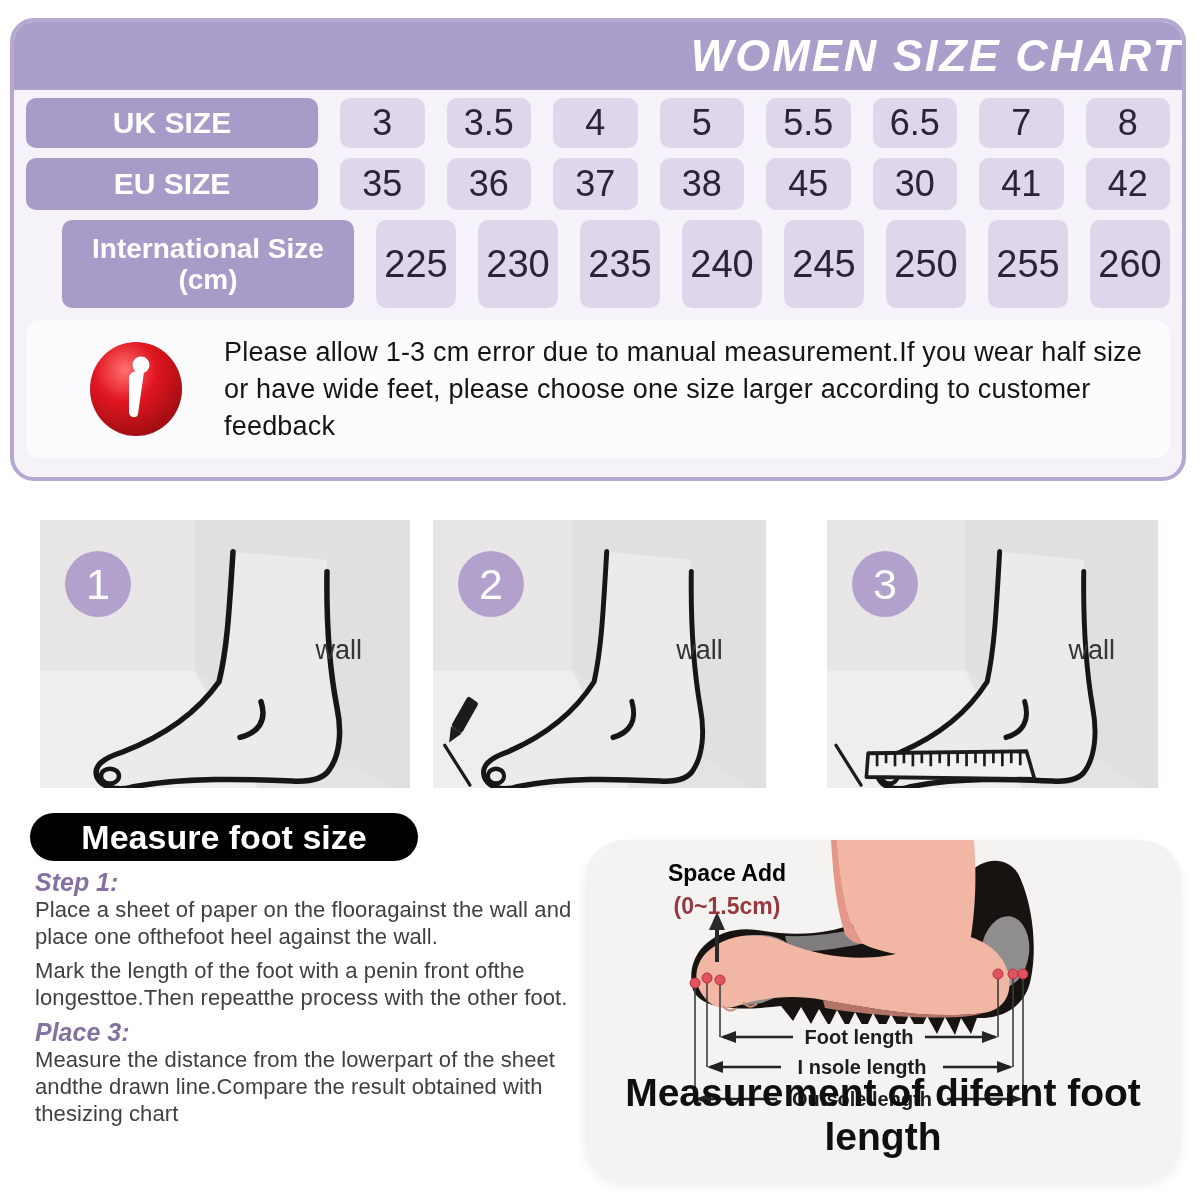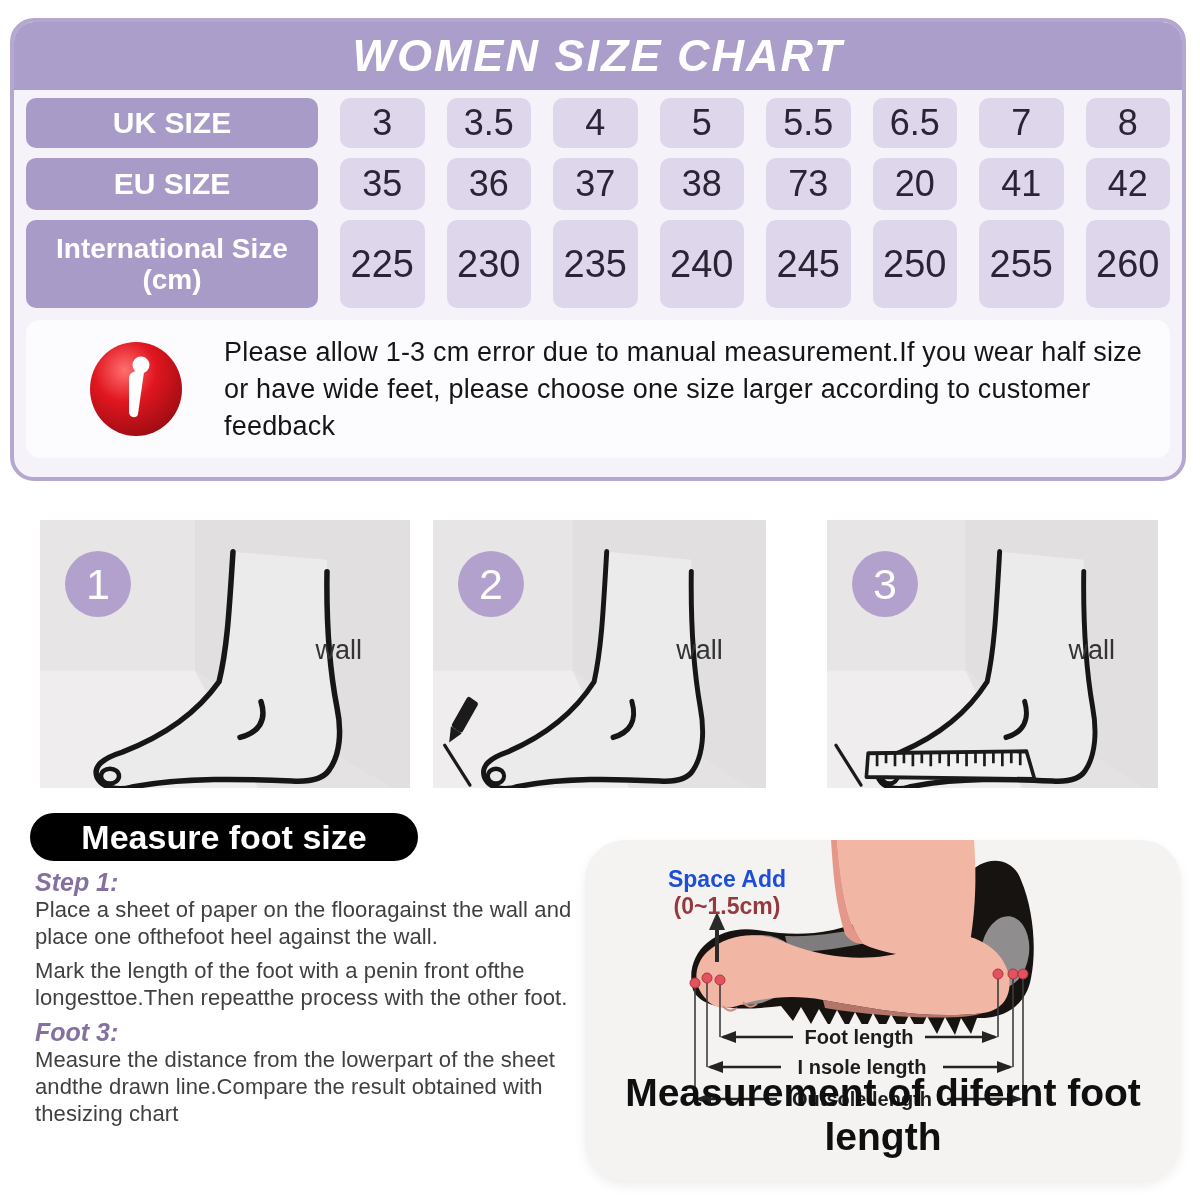--- a/index.html
+++ b/index.html
@@ -1,27 +1,27 @@
 <!DOCTYPE html>
 <html><head>
 <meta charset="utf-8">
 <style>
   html,body{margin:0;padding:0;background:#ffffff;}
   body{width:1200px;height:1200px;position:relative;font-family:"Liberation Sans",sans-serif;overflow:hidden;}
 
   
   .size-box{position:absolute;left:10px;top:18px;width:1176px;height:463px;box-sizing:border-box;
     border:4px solid #b5a7d0;border-radius:24px;background:#f5f2f9;overflow:hidden;}
-  .size-header{height:68px;background:#ab9eca;display:flex;align-items:center;justify-content:center;}
+  .size-header{height:68px;background:#ab9eca;display:flex;align-items:center;justify-content:flex-end;}
   .size-title{color:#ffffff;font-size:45px;font-weight:bold;font-style:italic;letter-spacing:2px;margin:0;}
   .size-table{margin:8px 12px 0;}
   .t-row{display:grid;grid-template-columns:292px repeat(8,1fr);column-gap:22px;margin-bottom:10px;}
   .t-row.r1{height:50px;}
   .t-row.r2{height:52px;}
-  .t-row.r3{height:88px;}
+  .t-row.r3{height:88px;margin-left:36px;}
   .cell-label{background:#a89bc8;color:#fff;border-radius:10px;display:flex;align-items:center;justify-content:center;
     font-weight:bold;font-size:30px;text-align:center;line-height:1.12;padding:0 4px;}
   .t-row.r3 .cell-label{font-size:28px;}
   .cell-value{background:#ded6ea;border-radius:10px;display:flex;align-items:center;justify-content:center;
     font-size:36px;color:#2b2436;}
   .t-row.r3 .cell-value{font-size:38px;}
 
   .notice{margin:12px 12px 0;height:138px;border-radius:14px;background:#fcfbfd;
     display:flex;align-items:center;}
   .notice-icon{width:96px;height:98px;flex:0 0 96px;margin:0 40px 0 62px;}
@@ -41,22 +41,22 @@
   .measure-pill{position:absolute;left:30px;top:813px;width:388px;height:48px;border-radius:24px;
     background:#000000;color:#fff;font-size:34px;font-weight:bold;display:flex;align-items:center;justify-content:center;}
   .steps{position:absolute;left:35px;top:868px;width:560px;}
   .step-label{color:#84719f;font-weight:bold;font-size:25px;line-height:28px;font-style:italic;}
   .step-text{color:#404040;font-size:22px;line-height:27px;margin-bottom:7px;letter-spacing:.1px;}
 
   
   .diagram-box{position:absolute;left:585px;top:840px;width:596px;height:341px;border-radius:40px;
     background:#f5f3f2;box-shadow:0 5px 12px rgba(0,0,0,0.07);}
   .diagram-box svg{position:absolute;inset:0;}
-  .space-add{position:absolute;left:62px;top:26px;width:160px;text-align:center;
-    font-size:23px;font-weight:bold;color:#1d4ed8;}
+  .space-add{position:absolute;left:62px;top:20px;width:160px;text-align:center;
+    font-size:23px;font-weight:bold;color:#000000;}
   .space-range{position:absolute;left:62px;top:53px;width:160px;text-align:center;
     font-size:23px;font-weight:bold;color:#96393f;}
   .diagram-caption{position:absolute;left:0;right:0;bottom:22px;text-align:center;
     font-size:39px;font-weight:bold;color:#0f0f0f;}
 
   .svg-defs{position:absolute;width:0;height:0;}
 </style>
 </head>
 <body>
 
@@ -93,22 +93,22 @@
       <div class="cell-value">6.5</div>
       <div class="cell-value">7</div>
       <div class="cell-value">8</div>
     </div>
     <div class="t-row r2">
       <div class="cell-label">EU SIZE</div>
       <div class="cell-value">35</div>
       <div class="cell-value">36</div>
       <div class="cell-value">37</div>
       <div class="cell-value">38</div>
-      <div class="cell-value">73</div>
-      <div class="cell-value">20</div>
+      <div class="cell-value">45</div>
+      <div class="cell-value">30</div>
       <div class="cell-value">41</div>
       <div class="cell-value">42</div>
     </div>
     <div class="t-row r3">
       <div class="cell-label">International Size (cm)</div>
       <div class="cell-value">225</div>
       <div class="cell-value">230</div>
       <div class="cell-value">235</div>
       <div class="cell-value">240</div>
       <div class="cell-value">245</div>
@@ -171,21 +171,21 @@
   <div class="panel-number">3</div>
   <div class="wall-label">wall</div>
 </div>
 
 <div class="measure-pill">Measure foot size</div>
 
 <div class="steps">
   <div class="step-label">Step 1:</div>
   <div class="step-text">Place a sheet of paper on the flooragainst the wall and place one ofthefoot heel against the wall.</div>
   <div class="step-text">Mark the length of the foot with a penin front ofthe longesttoe.Then repeatthe process with the other foot.</div>
-  <div class="step-label">Foot 3:</div>
+  <div class="step-label">Place 3:</div>
   <div class="step-text">Measure the distance from the lowerpart of the sheet andthe drawn line.Compare the result obtained with thesizing chart</div>
 </div>
 
 <div class="diagram-box">
   <svg viewBox="0 0 596 341" width="596" height="341">
 
     <path d="M108,150 C98,112 132,84 172,90 C198,94 218,96 248,90 C295,78 330,62 352,50 C362,44 372,34 382,36 C398,14 428,16 436,40 C448,68 452,108 446,138 C442,162 424,176 400,178 L392,178 L386,194 L376,178 L370,195 L360,177 L352,194 L342,176 L334,193 L324,175 L316,192 L306,174 L298,191 L288,173 L280,190 L270,172 L262,188 L252,170 L244,186 L234,169 L226,184 L216,167 L208,181 L196,166 C160,170 118,172 108,150 Z" fill="#171310"></path>
 
     <ellipse cx="168" cy="130" rx="46" ry="34" transform="rotate(-16 168 130)" fill="#8f8d8d"></ellipse>
     <path d="M200,96 C260,98 320,78 352,58 L360,72 C322,95 262,112 204,112 Z" fill="#8a8888" opacity="0.9"></path>

